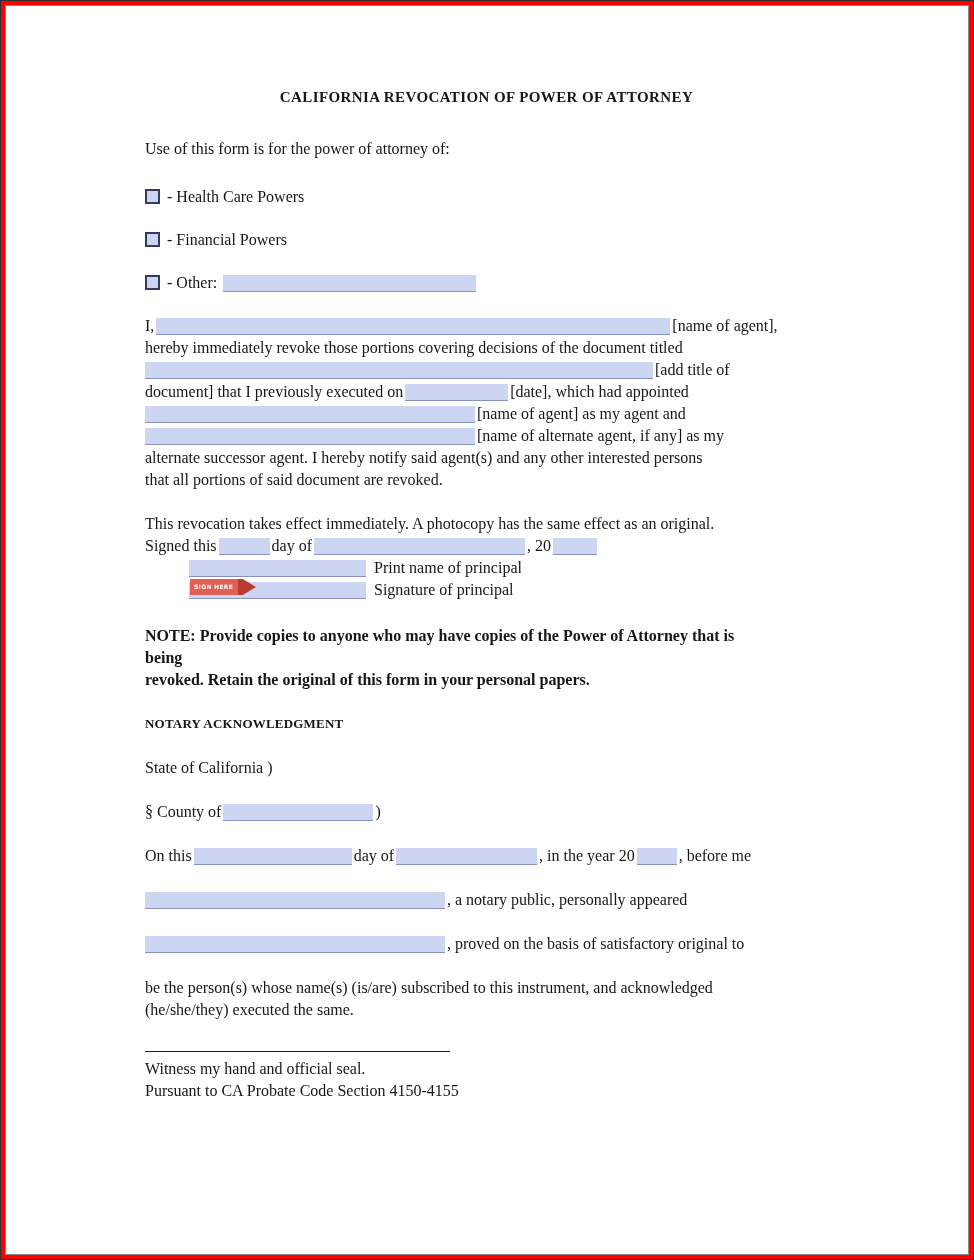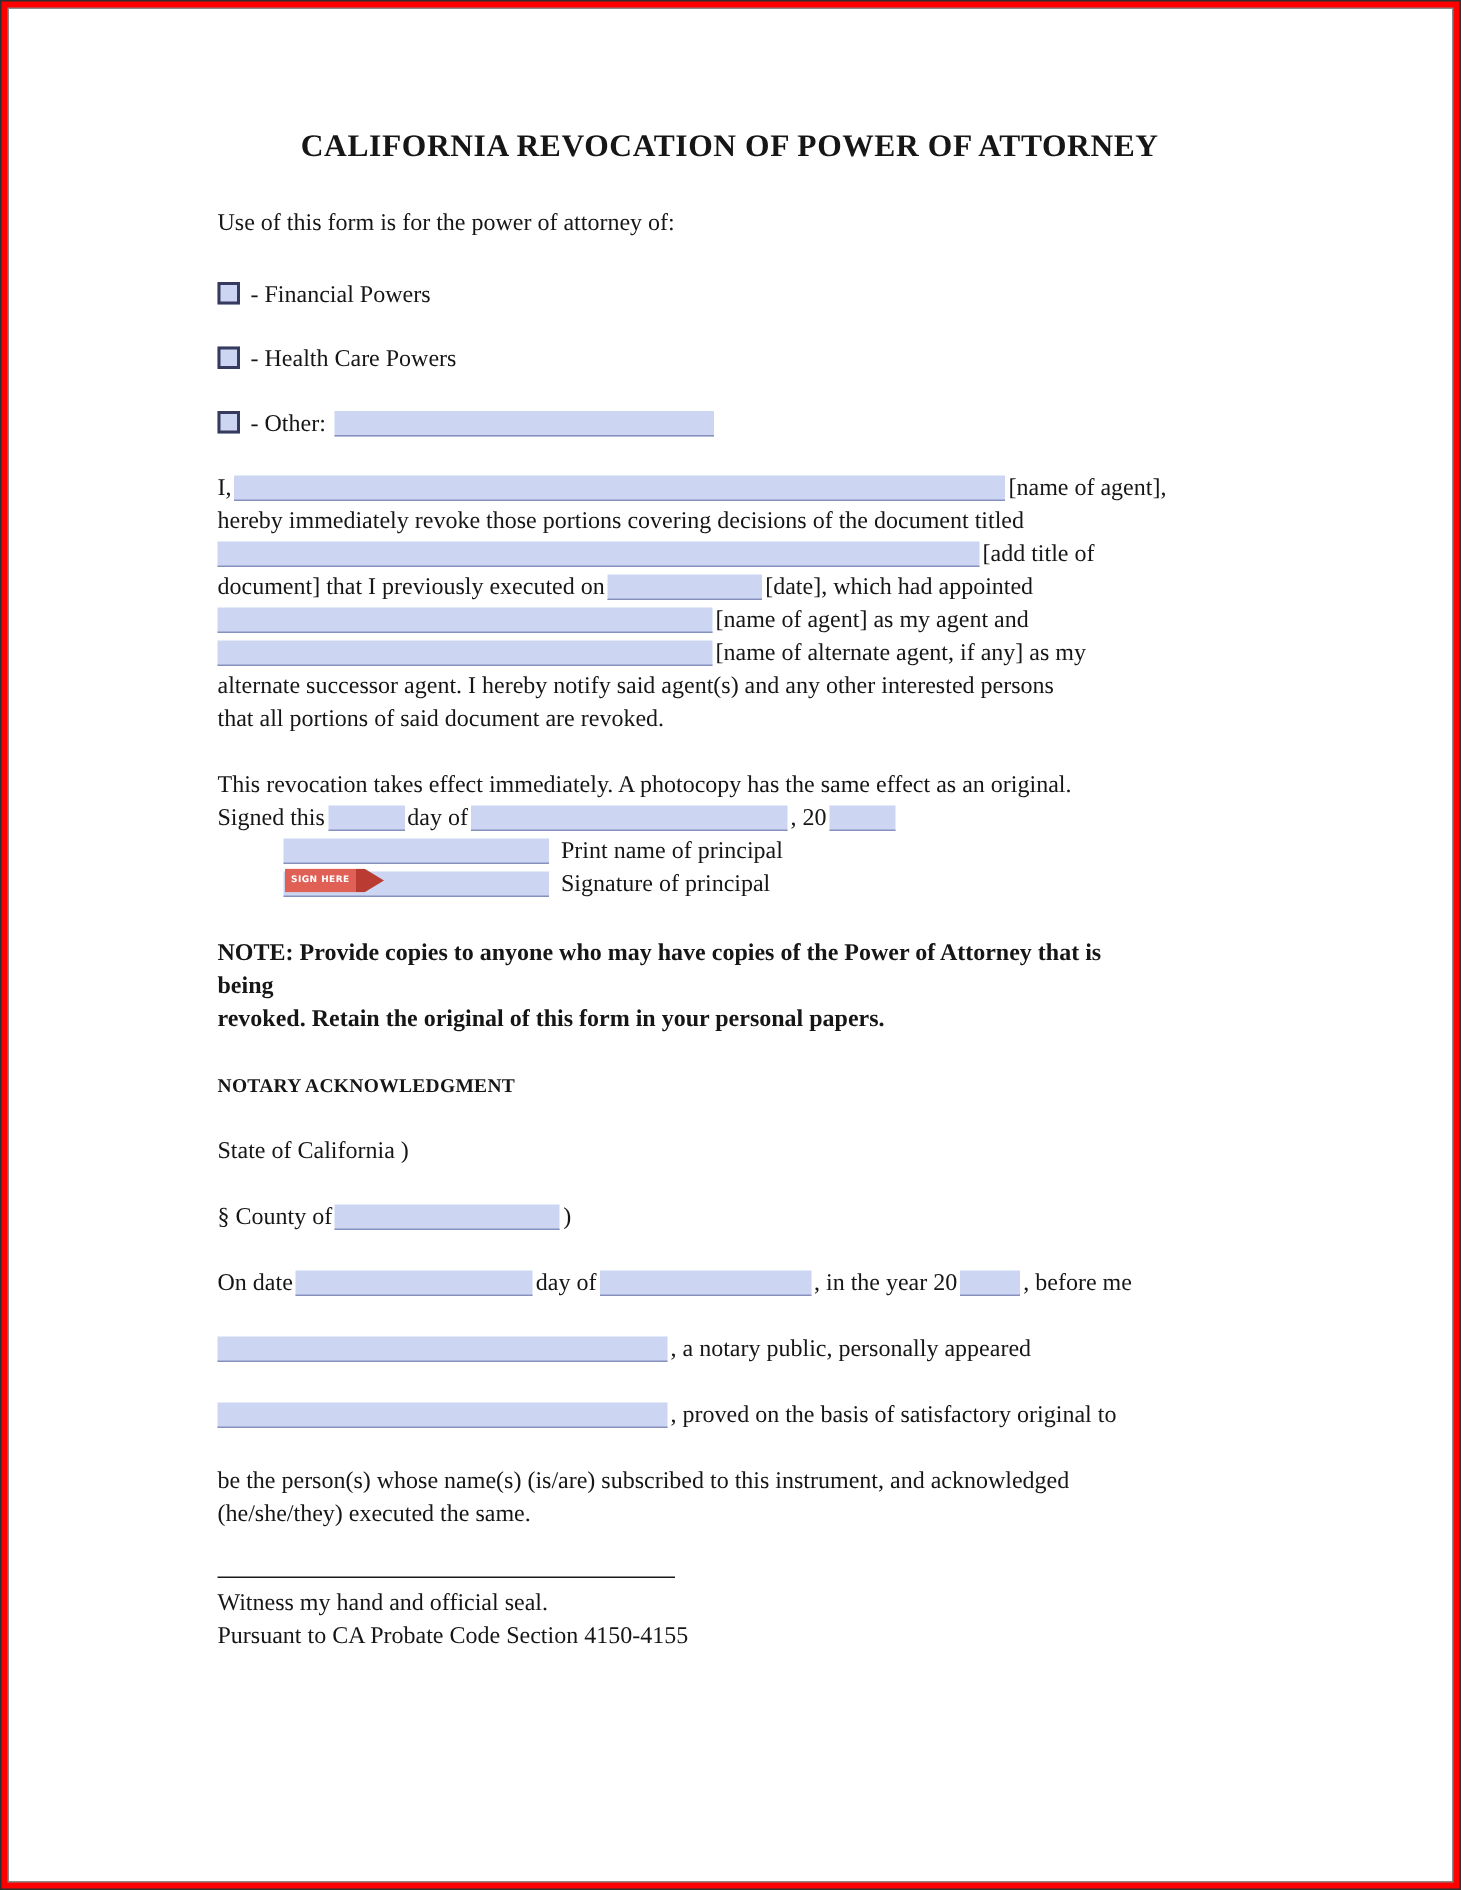--- a/index.html
+++ b/index.html
@@ -20,21 +20,21 @@
       inset 0 0 0 6px #8a8a8a;
     overflow:hidden;
   }
   .content {
     padding:86px 146px 0 145px;
     font-size:16px;
     line-height:22px;
   }
   .title {
     text-align:center;
-    font-size:21px;
+    font-size:15px;
     font-weight:700;
     letter-spacing:.4px;
     margin-bottom:30px;
     white-space:nowrap;
   }
   .intro { margin-bottom:26px; }
   .cb-row { margin-bottom:21px; height:22px; white-space:nowrap; }
   .checkbox {
     display:inline-block;
     width:15px; height:15px;
@@ -93,23 +93,23 @@
 </head>
 <body>
 
 <div class="page">
   <div class="content">
 
     <h1 class="title">CALIFORNIA REVOCATION OF POWER OF ATTORNEY</h1>
 
     <p class="intro">Use of this form is for the power of attorney of:</p>
 
+    <div class="cb-row"><span class="checkbox"></span><span class="cb-label">- Health Care Powers</span></div>
+
     <div class="cb-row"><span class="checkbox"></span><span class="cb-label">- Financial Powers</span></div>
-
-    <div class="cb-row"><span class="checkbox"></span><span class="cb-label">- Health Care Powers</span></div>
 
     <div class="cb-row"><span class="checkbox"></span><span class="cb-label">- Other:</span> <span class="field" style="width:253px"></span></div>
 
     <p class="para revocation"><span>I,</span><span class="field" style="width:514px"></span><span>[name of agent],</span><br><span>hereby immediately revoke those portions covering decisions of the document titled</span><br><span class="field" style="width:508px;margin-left:0"></span><span>[add title of</span><br><span>document] that I previously executed on</span><span class="field" style="width:103px"></span><span>[date], which had appointed</span><br><span class="field" style="width:330px;margin-left:0"></span><span>[name of agent] as my agent and</span><br><span class="field" style="width:330px;margin-left:0"></span><span>[name of alternate agent, if any] as my</span><br><span>alternate successor agent. I hereby notify said agent(s) and any other interested persons</span><br><span>that all portions of said document are revoked.</span></p>
 
     <p class="para effect"><span>This revocation takes effect immediately. A photocopy has the same effect as an original.</span><br><span>Signed this</span><span class="field" style="width:51px"></span><span>day of</span><span class="field" style="width:211px"></span><span>, 20</span><span class="field" style="width:44px"></span></p>
 
     <div class="row"><span class="field" style="width:177px;margin-left:0"></span><span class="row-label">Print name of principal</span></div>
 
     <div class="row"><span class="sig-line-wrap"><span class="field" style="width:177px;margin-left:0"></span><span class="sign-arrow">
@@ -117,21 +117,21 @@
           </span></span><span class="row-label">Signature of principal</span></div>
 
     <p class="para note"><span>NOTE: Provide copies to anyone who may have copies of the Power of Attorney that is</span><br><span>being</span><br><span>revoked. Retain the original of this form in your personal papers.</span></p>
 
     <h2 class="notary-heading">NOTARY ACKNOWLEDGMENT</h2>
 
     <p class="n-row"><span>State of California )</span></p>
 
     <p class="n-row"><span>§ County of</span><span class="field" style="width:150px"></span><span>)</span></p>
 
-    <p class="n-row"><span>On date</span><span class="field" style="width:158px"></span><span>day of</span><span class="field" style="width:141px"></span><span>, in the year 20</span><span class="field" style="width:40px"></span><span>, before me</span></p>
+    <p class="n-row"><span>On this</span><span class="field" style="width:158px"></span><span>day of</span><span class="field" style="width:141px"></span><span>, in the year 20</span><span class="field" style="width:40px"></span><span>, before me</span></p>
 
     <p class="n-row"><span class="field" style="width:300px;margin-left:0"></span><span>, a notary public, personally appeared</span></p>
 
     <p class="n-row"><span class="field" style="width:300px;margin-left:0"></span><span>, proved on the basis of satisfactory original to</span></p>
 
     <p class="para ack"><span>be the person(s) whose name(s) (is/are) subscribed to this instrument, and acknowledged</span><br><span>(he/she/they) executed the same.</span></p>
 
     <div class="witness-line"></div>
 
     <p class="para closing"><span>Witness my hand and official seal.</span><br><span>Pursuant to CA Probate Code Section 4150-4155</span></p>

